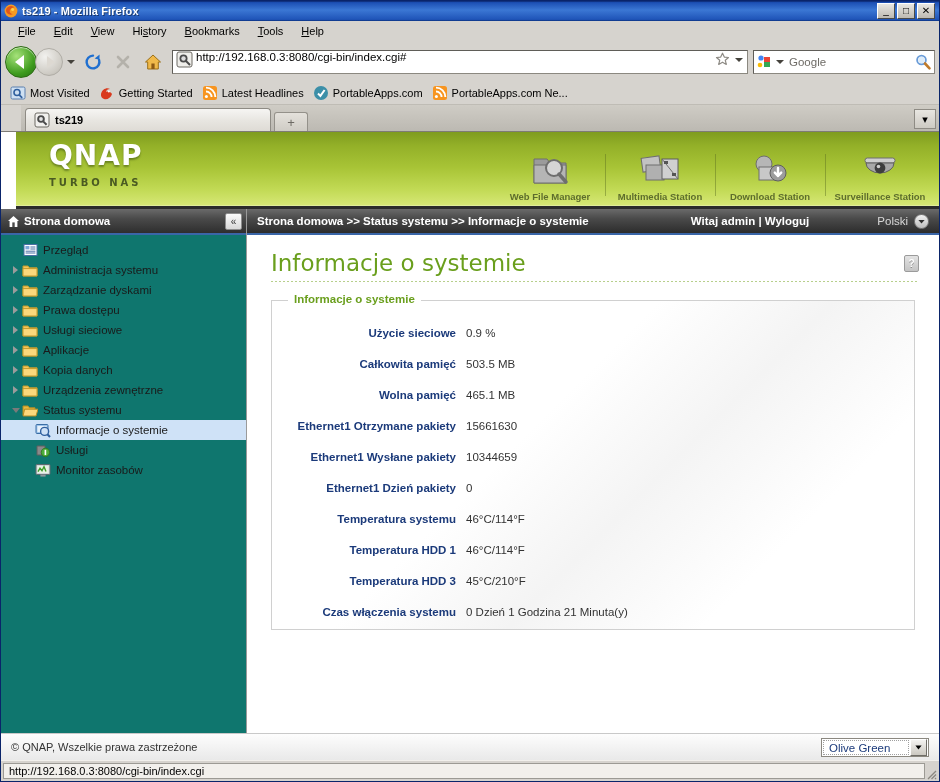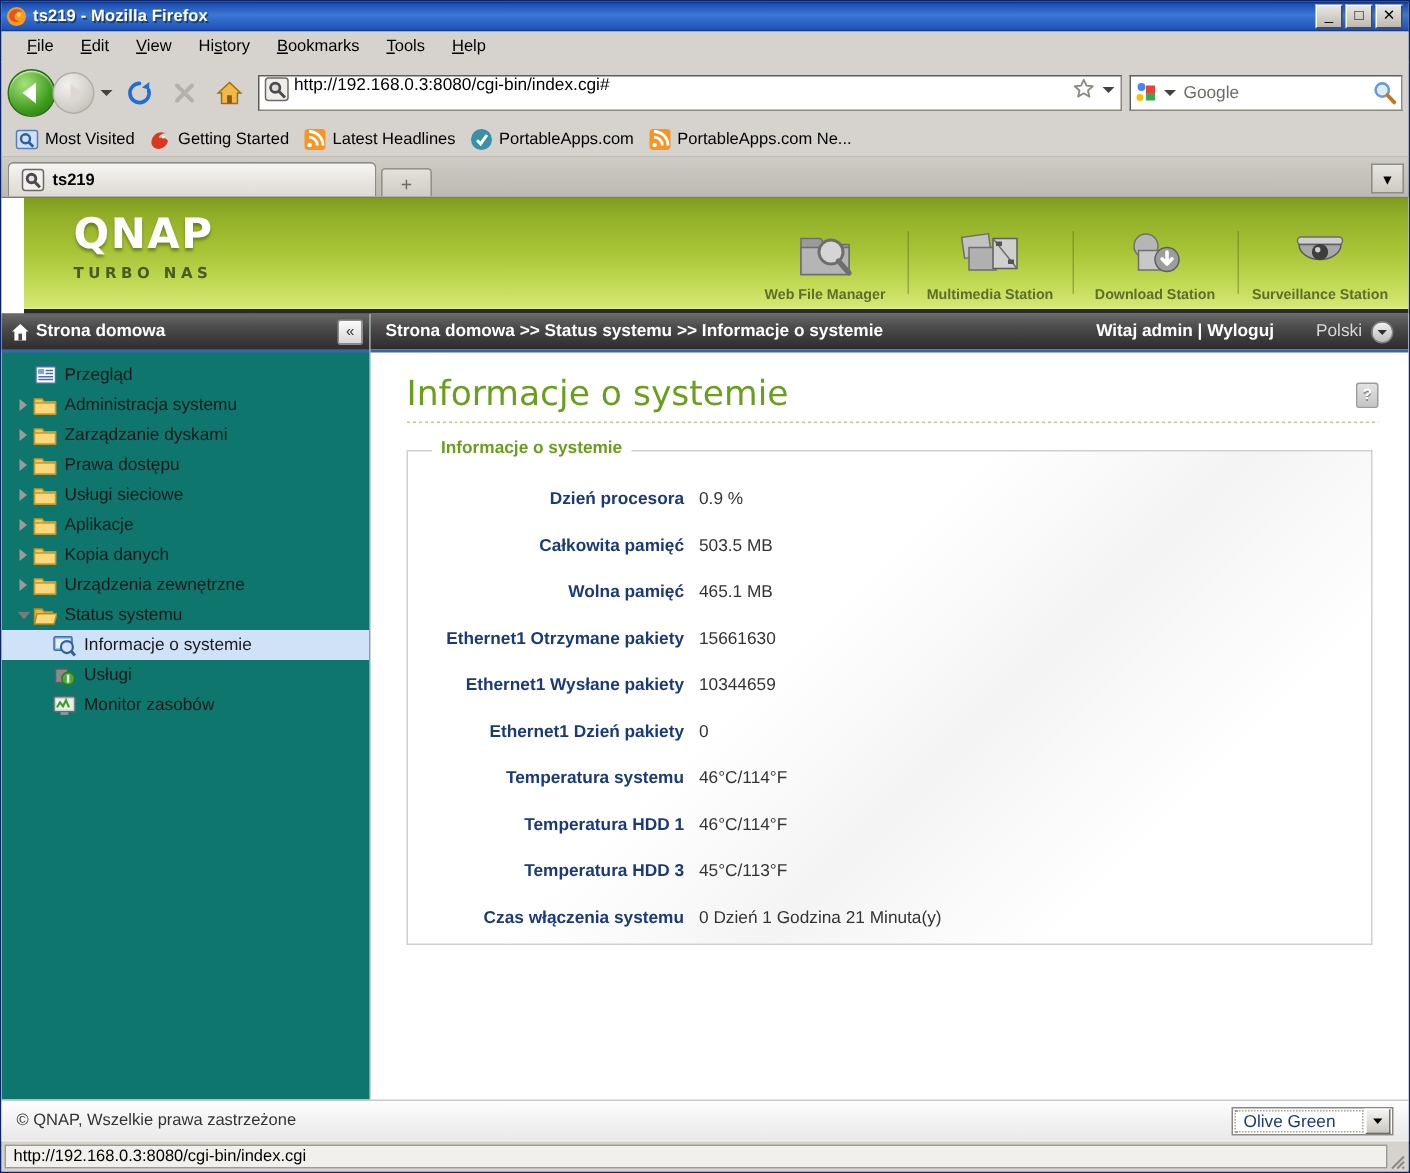--- a/index.html
+++ b/index.html
@@ -65,21 +65,21 @@
   .s-mag{width:18px;height:18px;flex:none;}
 
   
   .bookmarks{height:22px;flex:none;display:flex;align-items:center;background:#d6d3ce;
     padding-left:6px;gap:0;border-bottom:1px solid #bfbcb5;}
   .bm{display:flex;align-items:center;padding:1px 6px 1px 3px;font-size:11px;color:#000;white-space:nowrap;}
   .bm .bi{width:16px;height:16px;margin-right:4px;flex:none;}
 
   
   .tabstrip{height:26px;flex:none;display:flex;align-items:flex-end;
-    background:linear-gradient(to bottom,#cfccc5,#bcb9b2);padding-left:4px;position:relative;}
+    background:linear-gradient(to bottom,#cfccc5,#bcb9b2);padding-left:4px;position:relative;margin-left:20px;}
   .tab{height:23px;min-width:246px;display:flex;align-items:center;padding:0 8px;
     background:linear-gradient(to bottom,#f6f5f3 0%,#e7e5e0 55%,#dedbd5 100%);
     border:1px solid #8e8b84;border-bottom:none;border-radius:4px 4px 0 0;box-sizing:border-box;}
   .tab .tfav{width:16px;height:16px;margin-right:5px;flex:none;}
   .tab .tlabel{font-size:11px;font-weight:bold;color:#000;}
   .newtab{width:34px;height:19px;margin-left:3px;
     background:linear-gradient(to bottom,#e4e1db,#cfccc5);
     border:1px solid #94918a;border-bottom:none;border-radius:3px 3px 0 0;
     display:flex;align-items:center;justify-content:center;color:#6d6a64;font-size:13px;box-sizing:border-box;}
   .tab-right{position:absolute;right:3px;bottom:2px;width:22px;height:20px;
@@ -129,21 +129,21 @@
   .tlbl{white-space:nowrap;}
   .indent-2{padding-left:34px;}
 
   
   .main{flex:1;min-width:0;background:#fff;padding:0 14px;display:flex;flex-direction:column;}
   .crumbbar{height:24px;margin:0 -14px;flex:none;display:flex;align-items:center;padding:0 10px 0 10px;
     background:linear-gradient(to bottom,#6a6a6a 0%,#4a4a4a 40%,#2c2c2c 100%);border-bottom:2px solid #3a66a8;}
   .crumb{color:#fff;font-weight:bold;font-size:11.5px;flex:1;white-space:nowrap;}
   .welcome{color:#fff;font-weight:bold;font-size:11.5px;white-space:nowrap;padding-right:28px;}
   .langwrap{display:flex;align-items:center;gap:6px;}
-  .lang{color:#d8d8d8;font-size:11.5px;}
+  .lang{color:#d8d8d8;font-size:11.5px;margin-left:40px;}
   .lang-arrow{width:15px;height:15px;border-radius:50%;background:linear-gradient(to bottom,#f2f2f2,#bdbdbd);
     border:1px solid #7e7e7e;display:flex;align-items:center;justify-content:center;box-sizing:border-box;}
 
   .titlerow{display:flex;align-items:flex-start;padding:16px 6px 0 10px;}
   .ptitle{font-size:23px;color:#6a9f1d;font-family:"DejaVu Sans",sans-serif;flex:1;line-height:1.05;}
   .help-btn{width:15px;height:17px;background:linear-gradient(to bottom,#e3e3e3,#c4c4c4);
     border:1px solid #9b9b9b;border-radius:2px;display:flex;align-items:center;justify-content:center;
     font-size:10px;color:#fff;font-weight:bold;box-sizing:border-box;margin-top:4px;
     text-shadow:0 1px 0 #8d8d8d;}
   .dotline{height:1px;margin:6px 6px 0 10px;
@@ -613,21 +613,21 @@
           <div class="help-btn">
             <span>?</span>
           </div>
         </div>
         <div class="dotline"></div>
 
         <div class="fieldset">
           <span class="legend">Informacje o systemie</span>
 
           <div class="inforow">
-            <span class="ilabel" style="width:170px">Dzień procesora</span>
+            <span class="ilabel" style="width:170px">Użycie sieciowe</span>
             <span class="ivalue">0.9 %</span>
           </div>
           <div class="inforow">
             <span class="ilabel" style="width:170px">Całkowita pamięć</span>
             <span class="ivalue">503.5 MB</span>
           </div>
           <div class="inforow">
             <span class="ilabel" style="width:170px">Wolna pamięć</span>
             <span class="ivalue">465.1 MB</span>
           </div>
@@ -646,21 +646,21 @@
           <div class="inforow">
             <span class="ilabel" style="width:170px">Temperatura systemu</span>
             <span class="ivalue">46°C/114°F</span>
           </div>
           <div class="inforow">
             <span class="ilabel" style="width:170px">Temperatura HDD 1</span>
             <span class="ivalue">46°C/114°F</span>
           </div>
           <div class="inforow">
             <span class="ilabel" style="width:170px">Temperatura HDD 3</span>
-            <span class="ivalue">45°C/113°F</span>
+            <span class="ivalue">45°C/210°F</span>
           </div>
           <div class="inforow">
             <span class="ilabel" style="width:170px">Czas włączenia systemu</span>
             <span class="ivalue">0 Dzień 1 Godzina 21 Minuta(y)</span>
           </div>
         </div>
 
       </div>
     </div>
 

